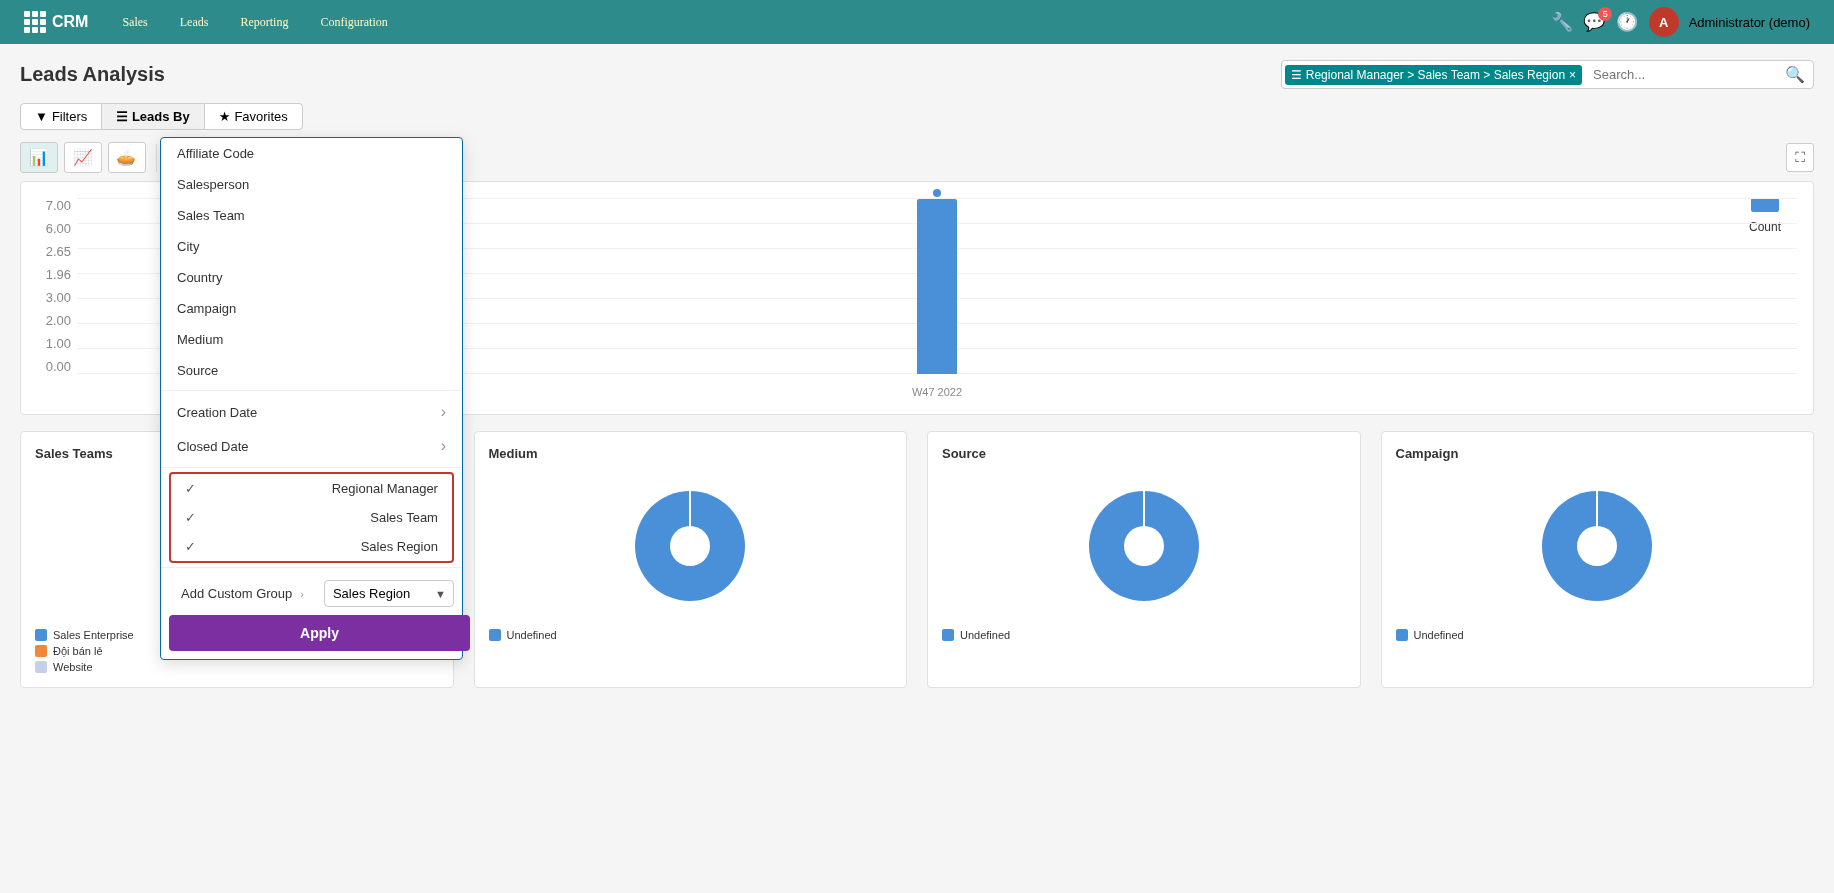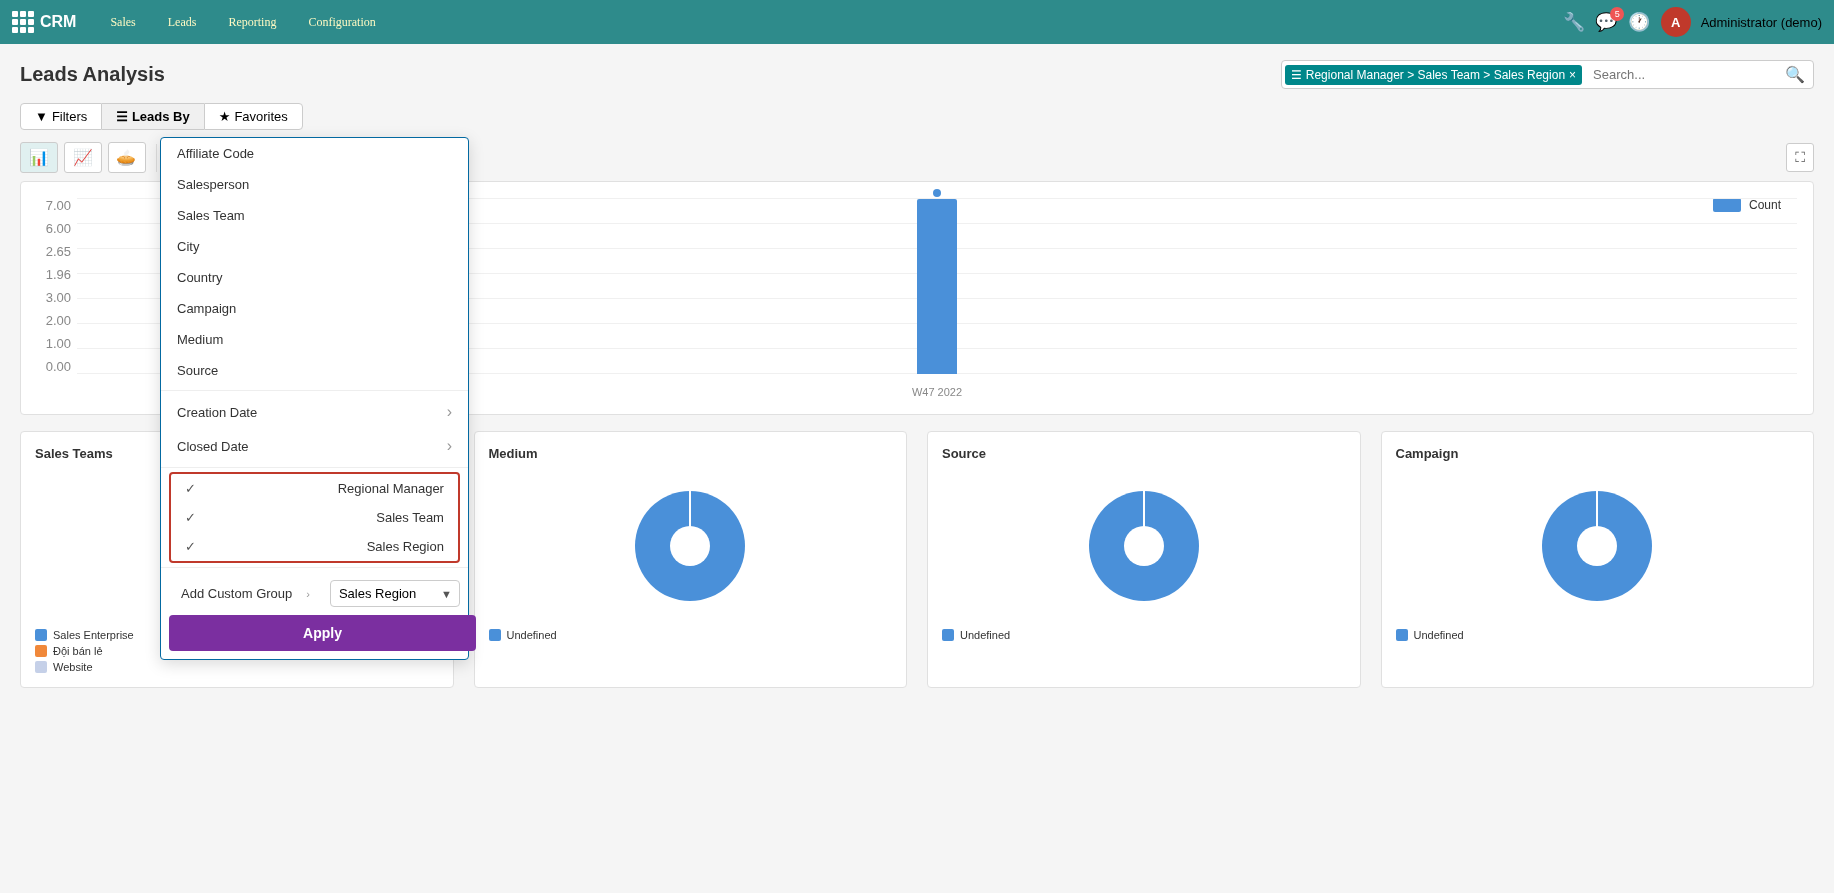--- a/index.html
+++ b/index.html
@@ -3,21 +3,21 @@
   <meta charset="utf-8">
   <style>
     * { box-sizing: border-box; margin: 0; padding: 0; }
     body { font-family: 'Segoe UI', Arial, sans-serif; font-size: 14px; background: #f5f5f5; color: #333; }
 
     
     .topnav {
       background: #2e8b8b;
       display: flex;
       align-items: center;
-      padding: 0 12px;
+      padding: 0 24px;
       height: 44px;
       color: white;
     }
     .topnav-logo {
       display: flex; align-items: center; gap: 6px; margin-right: 20px;
     }
     .topnav-logo .grid-icon { display: grid; grid-template-columns: repeat(3,6px); gap: 2px; }
     .topnav-logo .grid-icon span { width:6px; height:6px; background:white; border-radius:1px; display:block; }
     .topnav-logo .app-name { font-size:16px; font-weight:600; }
     .topnav-menu { display:flex; gap:4px; flex:1; }
@@ -102,21 +102,21 @@
       border:2px solid #c0392b; margin:4px 8px; border-radius:4px;
     }
     .selected-group-box .dropdown-item { padding:7px 14px; }
 
     
     .custom-group-row {
       display:flex; align-items:center; padding:6px 8px; gap:8px;
     }
     .custom-group-label {
       padding:8px 12px; font-size:13px; color:#333; cursor:pointer; flex:1;
-      display:flex; align-items:center; gap:14px;text-align:center;
+      display:flex; align-items:center; gap:8px;text-align:center;
     }
     .custom-group-select {
       border:1px solid #ccc; border-radius:4px; padding:5px 8px;
       font-size:13px; background:white; cursor:pointer; min-width:130px;
       appearance:none; -webkit-appearance:none;
     }
     .custom-group-select-wrap {
       position:relative; display:flex; align-items:center;
     }
     .custom-group-select-wrap .chevron {
@@ -141,21 +141,21 @@
       margin-left:auto; border:1px solid #ccc; background:white; border-radius:3px;
       padding:5px 8px; cursor:pointer; font-size:14px; color:#555;
     }
 
     
     .chart-area {
       background:white; border:1px solid #e0e0e0; border-radius:4px;
       padding:16px; margin-bottom:16px; position:relative;
     }
     .chart-legend {
-      display:flex; align-items:center; gap:8px; position:absolute; top:16px; right:32px;
+      display:flex; align-items:center; gap:8px; position:absolute; top:16px; right:32px;flex-direction:column;
     }
     .legend-box { width:28px; height:14px; background:#4a90d9; border-radius:2px; }
     .legend-label { font-size:12px; color:#333; }
     .bar-chart-inner { position:relative; height:200px; }
     .y-axis { position:absolute; left:0; top:0; bottom:24px; width:40px; display:flex; flex-direction:column; justify-content:space-between; align-items:flex-end; padding-right:6px; }
     .y-label { font-size:13px; color:#888; }
     .chart-grid { position:absolute; left:40px; right:0; top:0; bottom:24px; display:flex; flex-direction:column; justify-content:space-between; }
     .grid-line { border-top:1px solid #f0f0f0; width:100%; }
     .bars-area { position:absolute; left:40px; right:0; top:0; bottom:24px; display:flex; align-items:flex-end; justify-content:center; gap:20px; padding:0 20px; }
     .bar-col { display:flex; flex-direction:column; align-items:center; }

